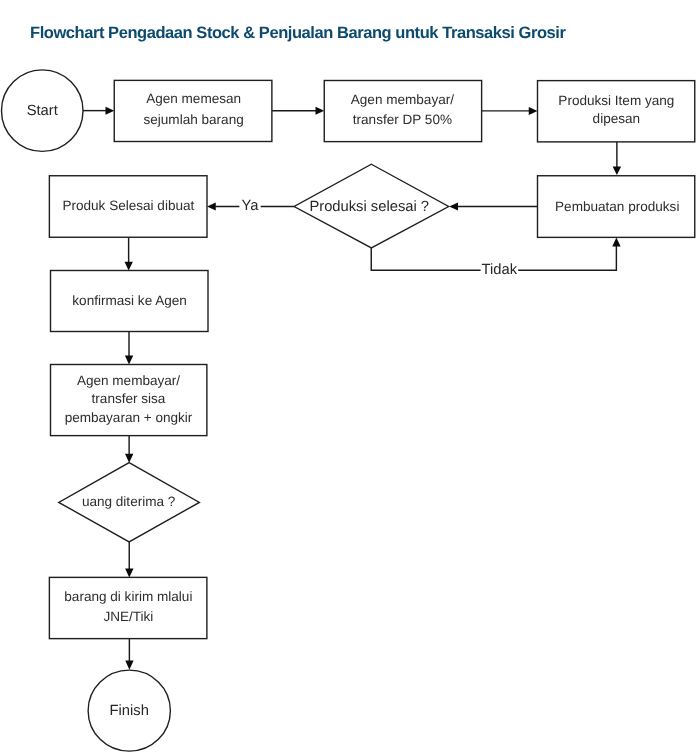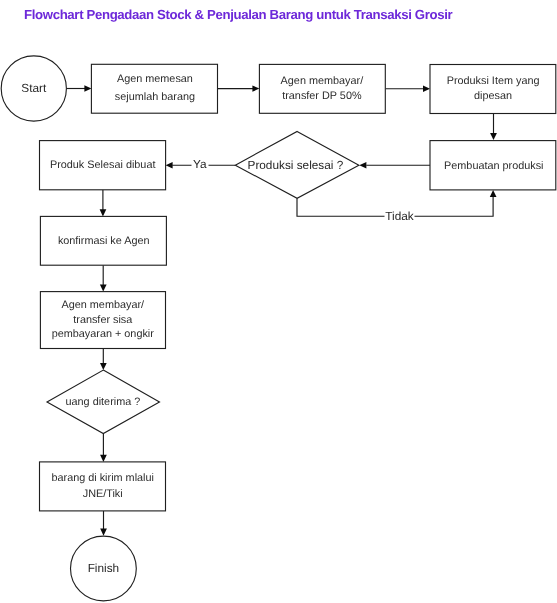--- a/index.html
+++ b/index.html
@@ -1,19 +1,19 @@
 <!DOCTYPE html>
 <html><head>
 <meta charset="utf-8">
 <title>Flowchart</title>
 <style>
   html,body{margin:0;padding:0;background:#ffffff;-webkit-font-smoothing:antialiased;text-rendering:geometricPrecision;}
   body{width:557px;height:603px;overflow:hidden;font-family:"Liberation Sans",sans-serif;}
   #stage{position:relative;width:557px;height:603px;background:#ffffff;}
-  .title{position:absolute;left:24px;top:7px;font-family:"Liberation Sans",sans-serif;font-weight:bold;font-size:13.2px;color:#6d28d9;white-space:nowrap;letter-spacing:-0.345px;will-change:transform;}
+  .title{position:absolute;left:24px;top:18px;font-family:"Liberation Sans",sans-serif;font-weight:bold;font-size:13.2px;color:#0c4a6e;white-space:nowrap;letter-spacing:-0.345px;will-change:transform;}
   svg{position:absolute;left:0;top:0;}
   .shape{fill:#ffffff;stroke:#1f1f1f;stroke-width:1.12;}
   .lbl{font-family:"Liberation Sans",sans-serif;font-size:10.85px;fill:#2d2d2d;text-anchor:middle;}
   .lbl-a{font-family:"Liberation Sans",sans-serif;font-size:11.8px;fill:#262626;text-anchor:middle;}
   .conn{stroke:#1a1a1a;stroke-width:1.15;fill:none;}
   .head{fill:#0a0a0a;}
 </style>
 </head>
 <body>
 

